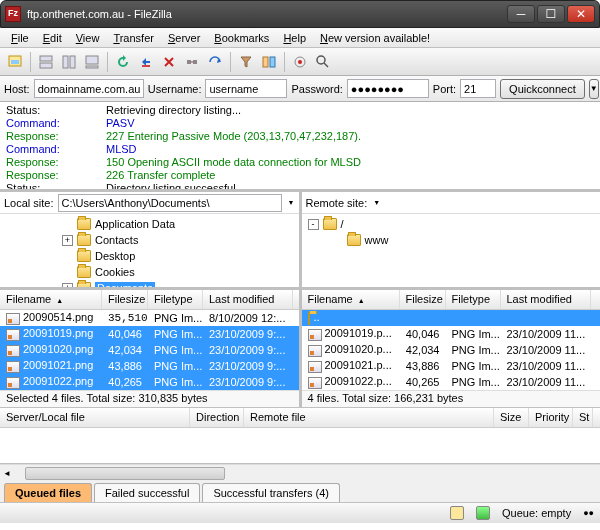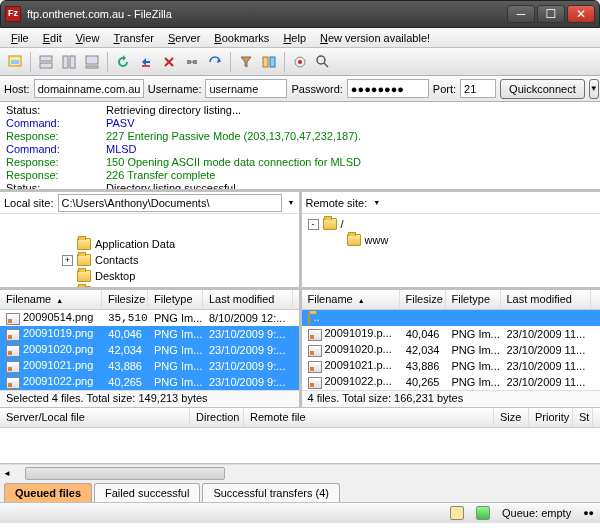--- a/index.html
+++ b/index.html
@@ -196,21 +196,21 @@
   </div>
 
 <div class="split">
   <div class="pane">
     <div class="sitebar">
       <label>Local site:</label>
       <input value="C:\Users\Anthony\Documents\" style="">
       <span class="arrow">▼</span>
     </div>
     <div class="tree" id="ltree">
-        <div class="tnode" style="padding-left: 60px; margin-top: 20px;">
+        <div class="tnode" style="padding-left: 60px;">
           <span class="noexp"></span>
           <span class="fold"></span>
           <span>Application Data</span>
         </div>
         <div class="tnode" style="padding-left: 60px;">
           <span class="exp">+</span>
           <span class="fold"></span>
           <span>Contacts</span>
         </div>
         <div class="tnode" style="padding-left: 60px;">
@@ -283,21 +283,21 @@
           <div class="fcell" style="width: 55px;">PNG Im...</div>
           <div class="fcell" style="width: 90px;">23/10/2009 9:...</div>
         </div>
         <div class="frow sel">
           <div class="fcell" style="width: 102px;"><span class="fimg"></span>20091022.png</div>
           <div class="fcell" style="width: 46px; text-align: right;">40,265</div>
           <div class="fcell" style="width: 55px;">PNG Im...</div>
           <div class="fcell" style="width: 90px;">23/10/2009 9:...</div>
         </div>
       </div>
-    <div class="statusrow">Selected 4 files. Total size: 149,213 bytes</div>
+    <div class="statusrow">Selected 4 files. Total size: 310,835 bytes</div>
   </div>
   <div class="fpane">
     <div class="fhead" id="rhead">
         <div class="fcol" style="width: 98px;">Filename <span class="arrow">▲</span></div>
         <div class="fcol" style="width: 46px;">Filesize</div>
         <div class="fcol" style="width: 55px;">Filetype</div>
         <div class="fcol" style="width: 90px;">Last modified</div>
       </div>
     <div class="flist" id="rlist">
         <div class="frow up">

